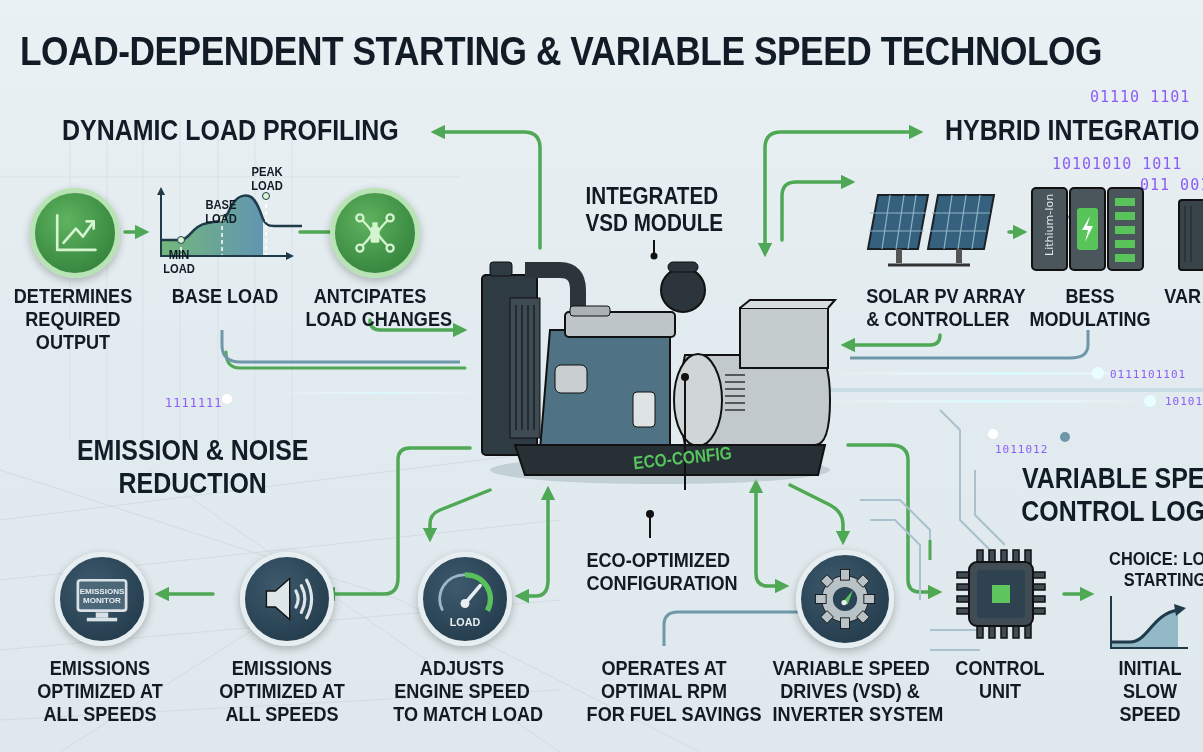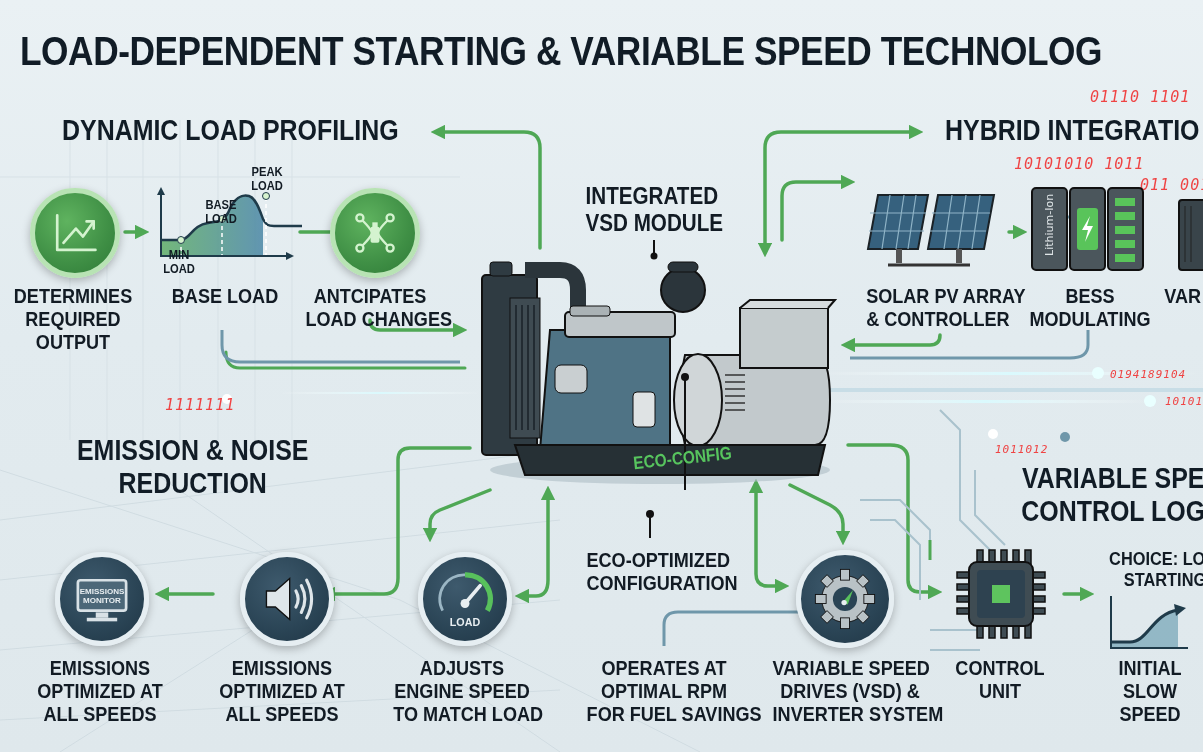--- a/index.html
+++ b/index.html
@@ -19,21 +19,21 @@
   .h2 {
     position:absolute; font-weight:bold; font-size:29px; white-space:nowrap;
     transform: scaleX(0.86); transform-origin:left top; color:#111c26; line-height:33px;
   }
   .h2.center { text-align:center; }
   .lbl {
     position:absolute; font-weight:bold; font-size:21px; line-height:23px; text-align:center;
     transform: scaleX(0.86); color:#121b24; white-space:nowrap;
   }
   .lbl.small { font-size:13px; line-height:14px; }
-  .binary { position:absolute; font-family:"DejaVu Sans Mono", monospace; color:#ef4444; font-size:15px; white-space:nowrap; letter-spacing:1px;font-style:italic; }
+  .binary { position:absolute; font-family:"DejaVu Sans Mono", monospace; color:#8b5cf6; font-size:15px; white-space:nowrap; letter-spacing:1px; }
   .circle {
     position:absolute; border-radius:50%;
     box-shadow: 0 3px 8px rgba(0,0,0,0.25);
   }
   .circle.green {
     background: radial-gradient(circle at 40% 35%, #5fb35f 0%, #3f8f45 60%, #2e7a36 100%);
     border: 5px solid #b8e3b4;
   }
   .circle.dark {
     background: radial-gradient(circle at 40% 35%, #3e5a6d 0%, #2a4455 60%, #1f3544 100%);
@@ -130,26 +130,26 @@
     <path d="M940 410 L960 430 V470"></path>
   </g>
   <g stroke="#4fa855" stroke-width="3" fill="none">
     <path d="M930 540 V560"></path>
   </g>
 </svg>
 
 <div class="title">LOAD-DEPENDENT STARTING &amp; VARIABLE SPEED TECHNOLOG</div>
 
 <div class="binary" style="left:1090px;top:88px;">01110 1101</div>
-<div class="binary" style="left:1014px;top:155px;">10101010 1011</div>
+<div class="binary" style="left:1052px;top:155px;">10101010 1011</div>
 <div class="binary" style="left:1140px;top:176px;">011 001</div>
-<div class="binary" style="left:1110px;top:368px;font-size:11px;">0194189104</div>
+<div class="binary" style="left:1110px;top:368px;font-size:11px;">0111101101</div>
 <div class="binary" style="left:1165px;top:395px;font-size:11px;">101011</div>
 <div class="binary" style="left:995px;top:418px;font-size:11px;margin-top:25px;">1011012</div>
-<div class="binary" style="left:165px;top:396px;font-size:15px;">1111111</div>
+<div class="binary" style="left:165px;top:396px;font-size:12px;">1111111</div>
 
 <div class="h2" style="left:62px;top:114px;">DYNAMIC LOAD PROFILING</div>
 
 <div class="circle green" style="left:30px;top:188px;width:80px;height:80px;">
   <svg viewBox="0 0 90 90">
       <g stroke="#d4f3cf" stroke-width="3" fill="none" stroke-linecap="round" stroke-linejoin="round">
     <path d="M25 25 V64 H68"></path>
         <path d="M32 56 L46 40 L54 49 L66 32"></path>
         <path d="M58 32 H66 V40"></path>
       </g>

